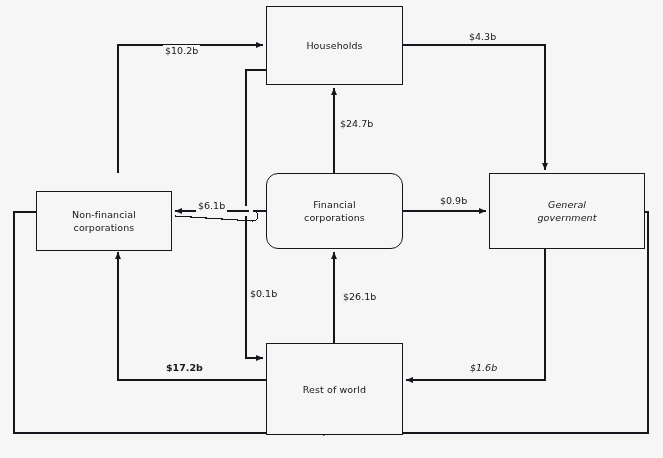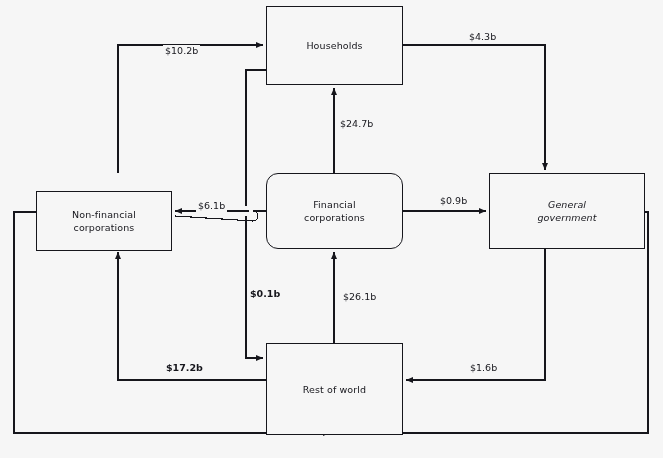--- a/index.html
+++ b/index.html
@@ -108,23 +108,23 @@
   <div class="edge-label" style="left:163px;top:21px;margin-top:24px;">$10.2b</div>
 
   <div class="edge-label" style="left:467px;top:31px;">$4.3b</div>
 
   <div class="edge-label" style="left:338px;top:118px;">$24.7b</div>
 
   <div class="edge-label" style="left:196px;top:200px;">$6.1b</div>
 
   <div class="edge-label" style="left:438px;top:195px;">$0.9b</div>
 
-  <div class="edge-label" style="left:248px;top:288px;font-weight:bold;">$0.1b</div>
+  <div class="edge-label" style="left:248px;top:288px;">$0.1b</div>
 
   <div class="edge-label" style="left:341px;top:291px;">$26.1b</div>
 
   <div class="edge-label" style="left:164px;top:362px;font-weight:bold;">$17.2b</div>
 
-  <div class="edge-label" style="left:468px;top:362px;">$1.6b</div>
+  <div class="edge-label" style="left:468px;top:362px;font-style:italic;">$1.6b</div>
 
   <div class="edge-label" style="left:298px;top:438px;margin-top:19px;">$1.3b</div>
 
 </div>
 
 </body></html>

